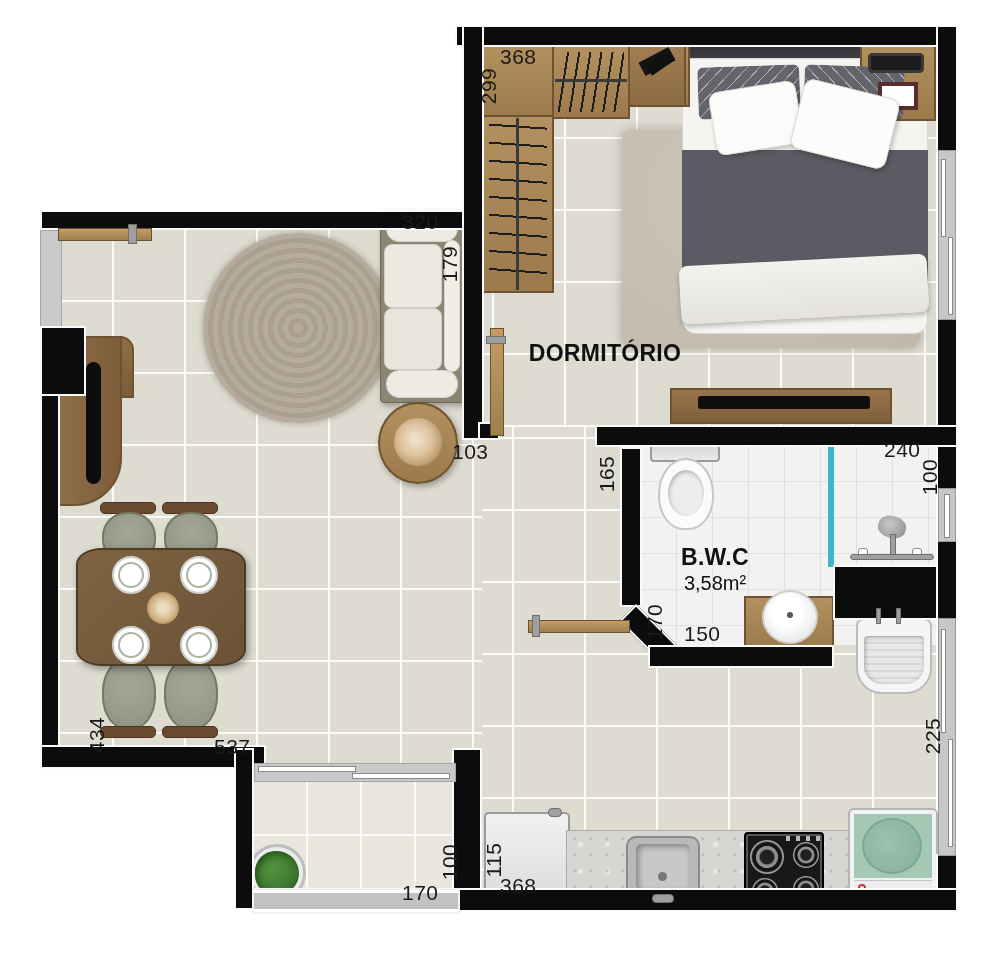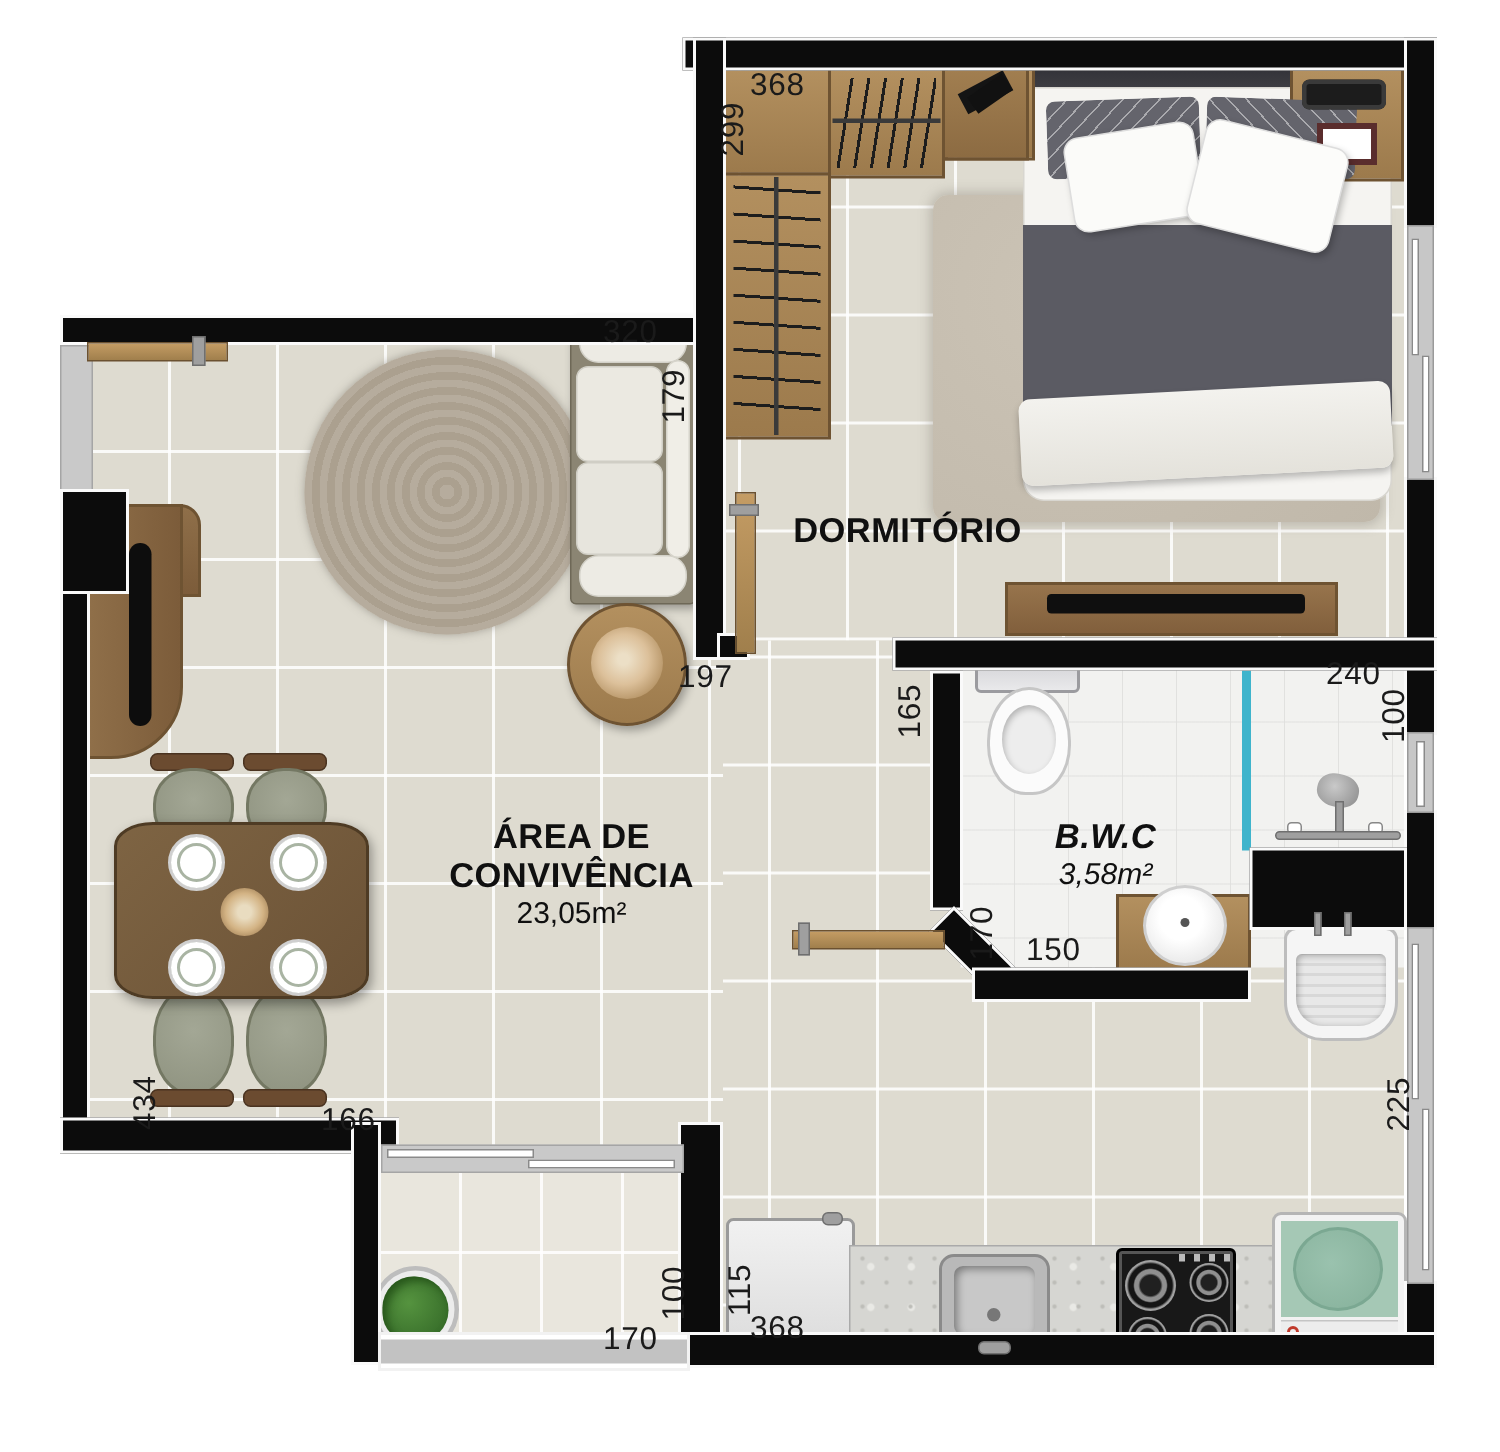--- a/index.html
+++ b/index.html
@@ -185,42 +185,38 @@
   <div class="door" style="left:528px;top:620px;width:102px;height:13px;"></div>
   <div class="metal" style="left:532px;top:615px;width:8px;height:22px;"></div>
 
   <div class="thresh" style="left:254px;top:763px;width:200px;height:17px;z-index:7;"></div>
   <div class="pane" style="left:258px;top:766px;width:98px;height:6px;z-index:8;"></div>
   <div class="pane" style="left:352px;top:773px;width:98px;height:6px;z-index:8;"></div>
 
   <div class="room-lbl" style="left:505px;top:340px;width:200px;">
     <div class="room-name">DORMITÓRIO</div>
   </div>
-  <div class="room-lbl" style="left:276px;top:544px;width:210px;">
-    <div class="room-name" style="line-height:1.15;">ÁREA DE CONVIVÊNCIA</div>
-    <div class="room-area">23,05m²</div>
-  </div>
-  <div class="room-lbl" style="left:662px;top:544px;width:150px;font-style:italic;">
+  <div class="room-lbl" style="left:640px;top:544px;width:150px;">
     <div class="room-name">B.W.C</div>
     <div class="room-area">3,58m²</div>
   </div>
   <div class="room-lbl" style="left:265px;top:816px;width:200px;">
   </div>
 
   <div class="lbl" style="left:500px;top:45px;">368</div>
   <div class="lbl vlab" style="left:466px;top:74px;width:46px;text-align:center;">299</div>
   <div class="lbl" style="left:402px;top:210px;">320</div>
   <div class="lbl vlab" style="left:427px;top:252px;width:46px;text-align:center;">179</div>
-  <div class="lbl" style="left:452px;top:440px;">197</div>
+  <div class="lbl" style="left:452px;top:440px;">103</div>
   <div class="lbl vlab" style="left:584px;top:462px;width:46px;text-align:center;">165</div>
   <div class="lbl" style="left:884px;top:438px;">240</div>
   <div class="lbl vlab" style="left:907px;top:465px;width:46px;text-align:center;">100</div>
   <div class="lbl vlab" style="left:632px;top:610px;width:46px;text-align:center;">170</div>
   <div class="lbl" style="left:684px;top:622px;">150</div>
   <div class="lbl vlab" style="left:74px;top:723px;width:46px;text-align:center;">434</div>
-  <div class="lbl" style="left:214px;top:735px;">166</div>
+  <div class="lbl" style="left:214px;top:735px;">537</div>
   <div class="lbl vlab" style="left:427px;top:850px;width:46px;text-align:center;">100</div>
   <div class="lbl" style="left:402px;top:881px;">170</div>
   <div class="lbl vlab" style="left:471px;top:848px;width:46px;text-align:center;">115</div>
   <div class="lbl" style="left:500px;top:874px;">368</div>
   <div class="lbl vlab" style="left:910px;top:724px;width:46px;text-align:center;">225</div>
 
 </div>
 
 </body></html>

